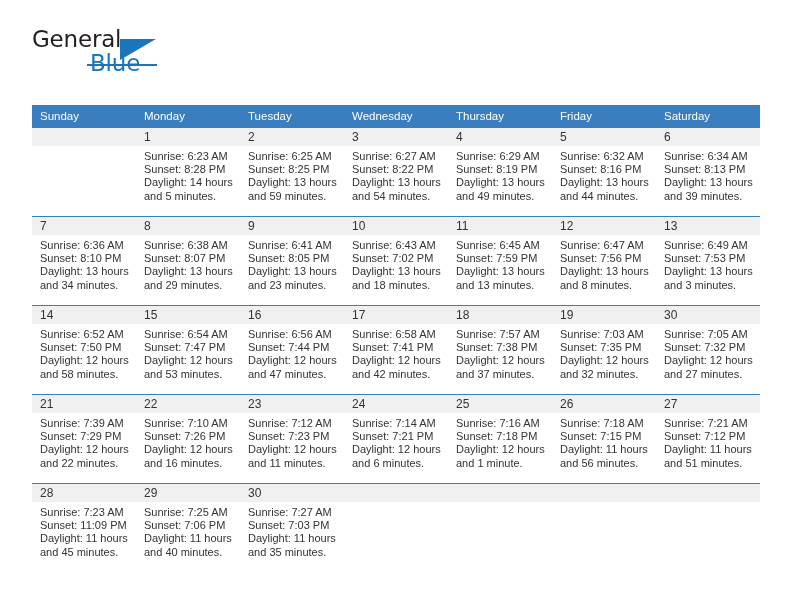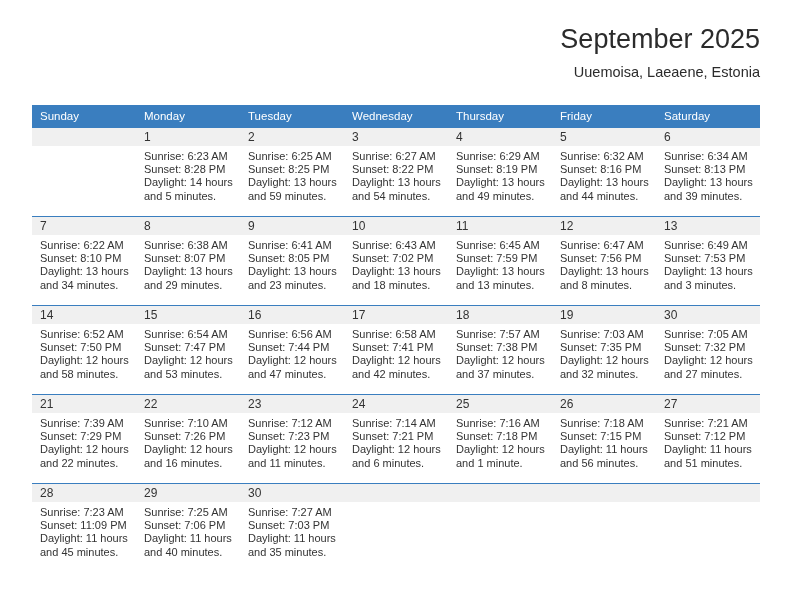--- a/index.html
+++ b/index.html
@@ -154,25 +154,27 @@
   .cell-body div { white-space: nowrap; }
   .cell.blank .cell-body { visibility: hidden; }
 </style>
 </head>
 <body>
 
 <div class="page">
 
   <div class="header">
 
-
-    <div class="title-block">
-      <div class="cal-title">September 2025</div>
-      <div class="cal-subtitle">Uuemoisa, Laeaene, Estonia</div>
+    <div class="brand">
+      <span class="brand-general">General</span>
+      <span class="brand-tri"></span>
+      <span class="brand-underline"></span>
+      <span class="brand-blue">Blue</span>
     </div>
+
 
   </div>
 
   <table class="calendar">
     <colgroup>
       <col>
         <col>
         <col>
         <col>
         <col>
@@ -268,21 +270,21 @@
                 <div>and 39 minutes.</div>
               </div>
             </div>
           </td>
         </tr>
         <tr>
           <td>
             <div class="cell">
               <div class="daynum-band">7</div>
               <div class="cell-body">
-                <div>Sunrise: 6:22 AM</div>
+                <div>Sunrise: 6:36 AM</div>
                 <div>Sunset: 8:10 PM</div>
                 <div>Daylight: 13 hours</div>
                 <div>and 34 minutes.</div>
               </div>
             </div>
           </td>
           <td>
             <div class="cell">
               <div class="daynum-band">8</div>
               <div class="cell-body">

